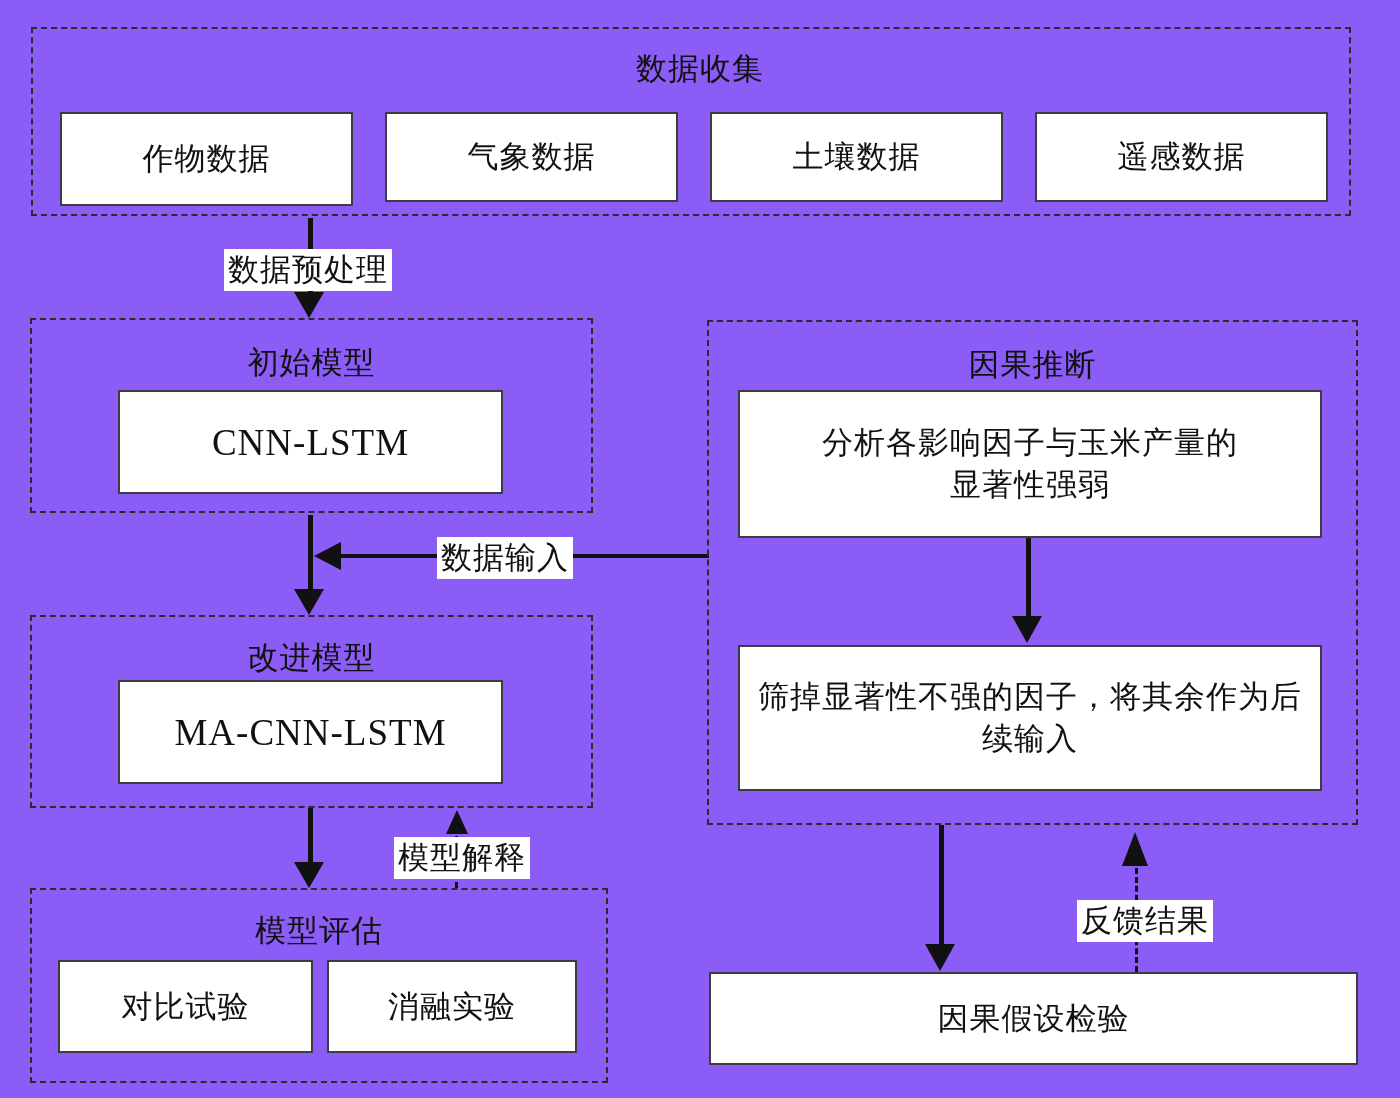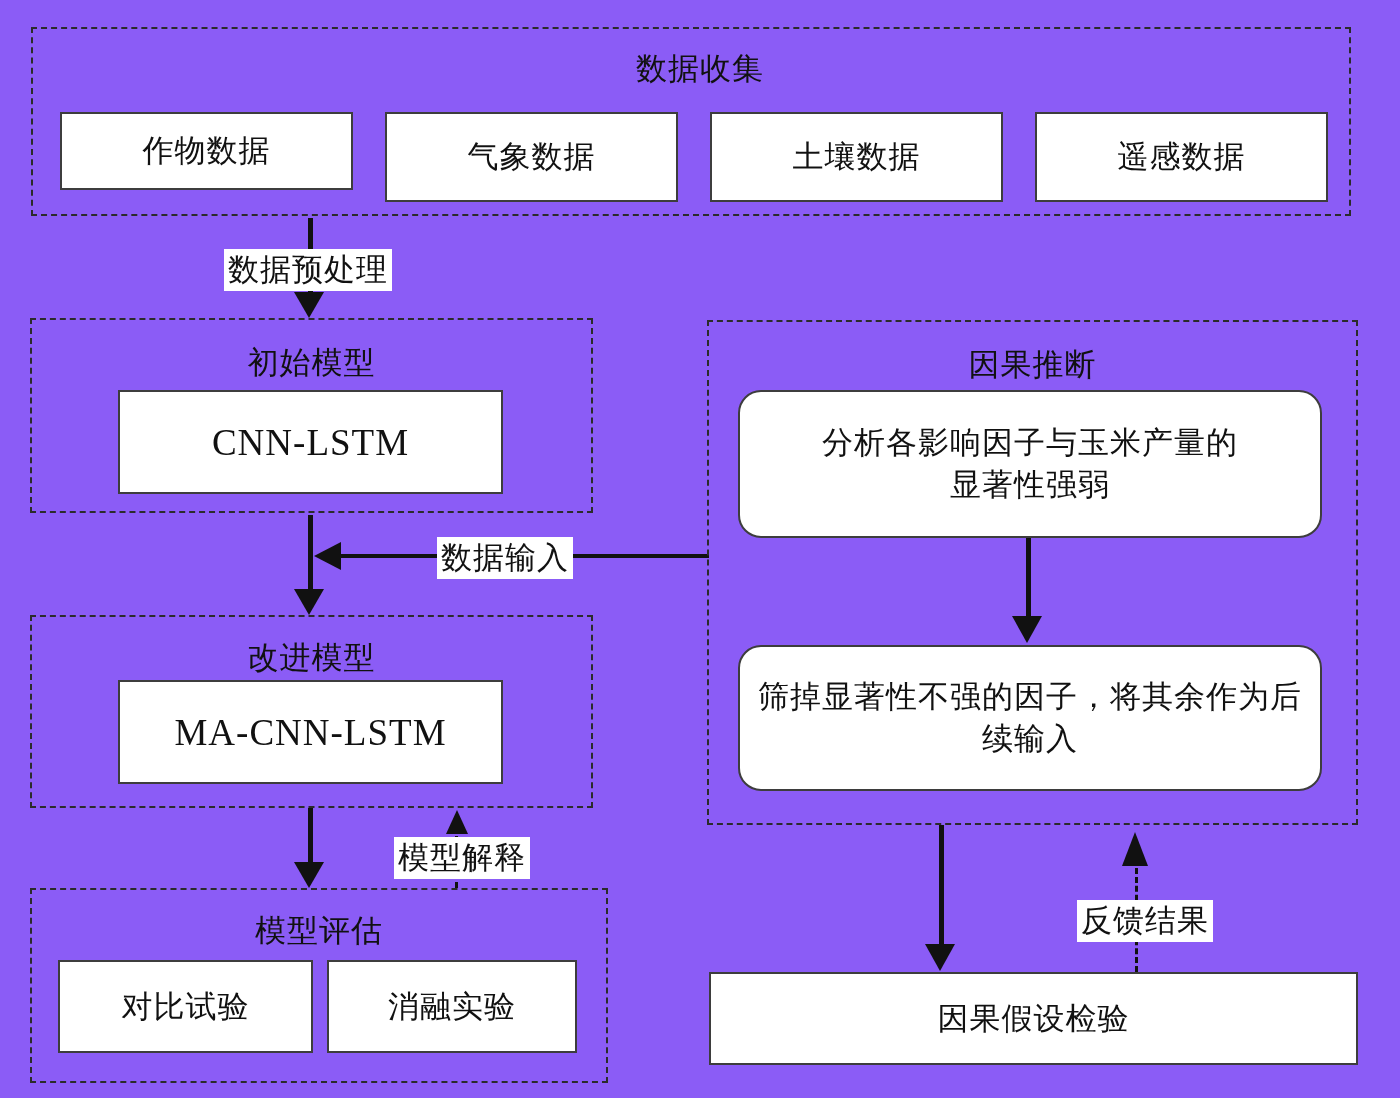--- a/index.html
+++ b/index.html
@@ -17,31 +17,31 @@
   .vline{position:absolute;width:5px;background:#111;}
   .hline{position:absolute;height:4px;background:#111;}
   .dashed-vline{position:absolute;width:0;border-left:3px dashed #111;}
   .tri{position:absolute;width:0;height:0;}
   .tri-down{border-left:15px solid transparent;border-right:15px solid transparent;border-top:26px solid #111;}
   .tri-down-sm{border-left:15px solid transparent;border-right:15px solid transparent;border-top:27px solid #111;}
   .tri-left{border-top:14px solid transparent;border-bottom:14px solid transparent;border-right:27px solid #111;}
   .tri-up-sm{border-left:11px solid transparent;border-right:11px solid transparent;border-bottom:24px solid #111;}
   .tri-up{border-left:13px solid transparent;border-right:13px solid transparent;border-bottom:34px solid #111;}
   .line-label{position:absolute;background:#fff;font-size:31px;letter-spacing:1px;z-index:3;padding:0 4px;white-space:nowrap;}
-  .two-line{display:flex;flex-direction:column;align-items:center;justify-content:center;border-radius:23px;}
+  .two-line{display:flex;flex-direction:column;align-items:center;justify-content:center;}
 </style>
 </head>
 <body>
 
 <div id="stage">
 
   <div class="dashed-box" style="left:31px;top:27px;width:1320px;height:189px;"></div>
   <div class="group-title" style="top:48px;">数据收集</div>
 
-  <div class="solid-box" style="left:60px;top:112px;width:293px;height:78px;text-align:right;">
+  <div class="solid-box" style="left:60px;top:112px;width:293px;height:94px;text-align:right;">
     <span class="box-label">作物数据</span>
   </div>
   <div class="solid-box" style="left:385px;top:112px;width:293px;height:90px;text-align:center;">
     <span class="box-label">气象数据</span>
   </div>
   <div class="solid-box" style="left:710px;top:112px;width:293px;height:90px;">
     <span class="box-label">土壤数据</span>
   </div>
   <div class="solid-box" style="left:1035px;top:112px;width:293px;height:90px;">
     <span class="box-label">遥感数据</span>

